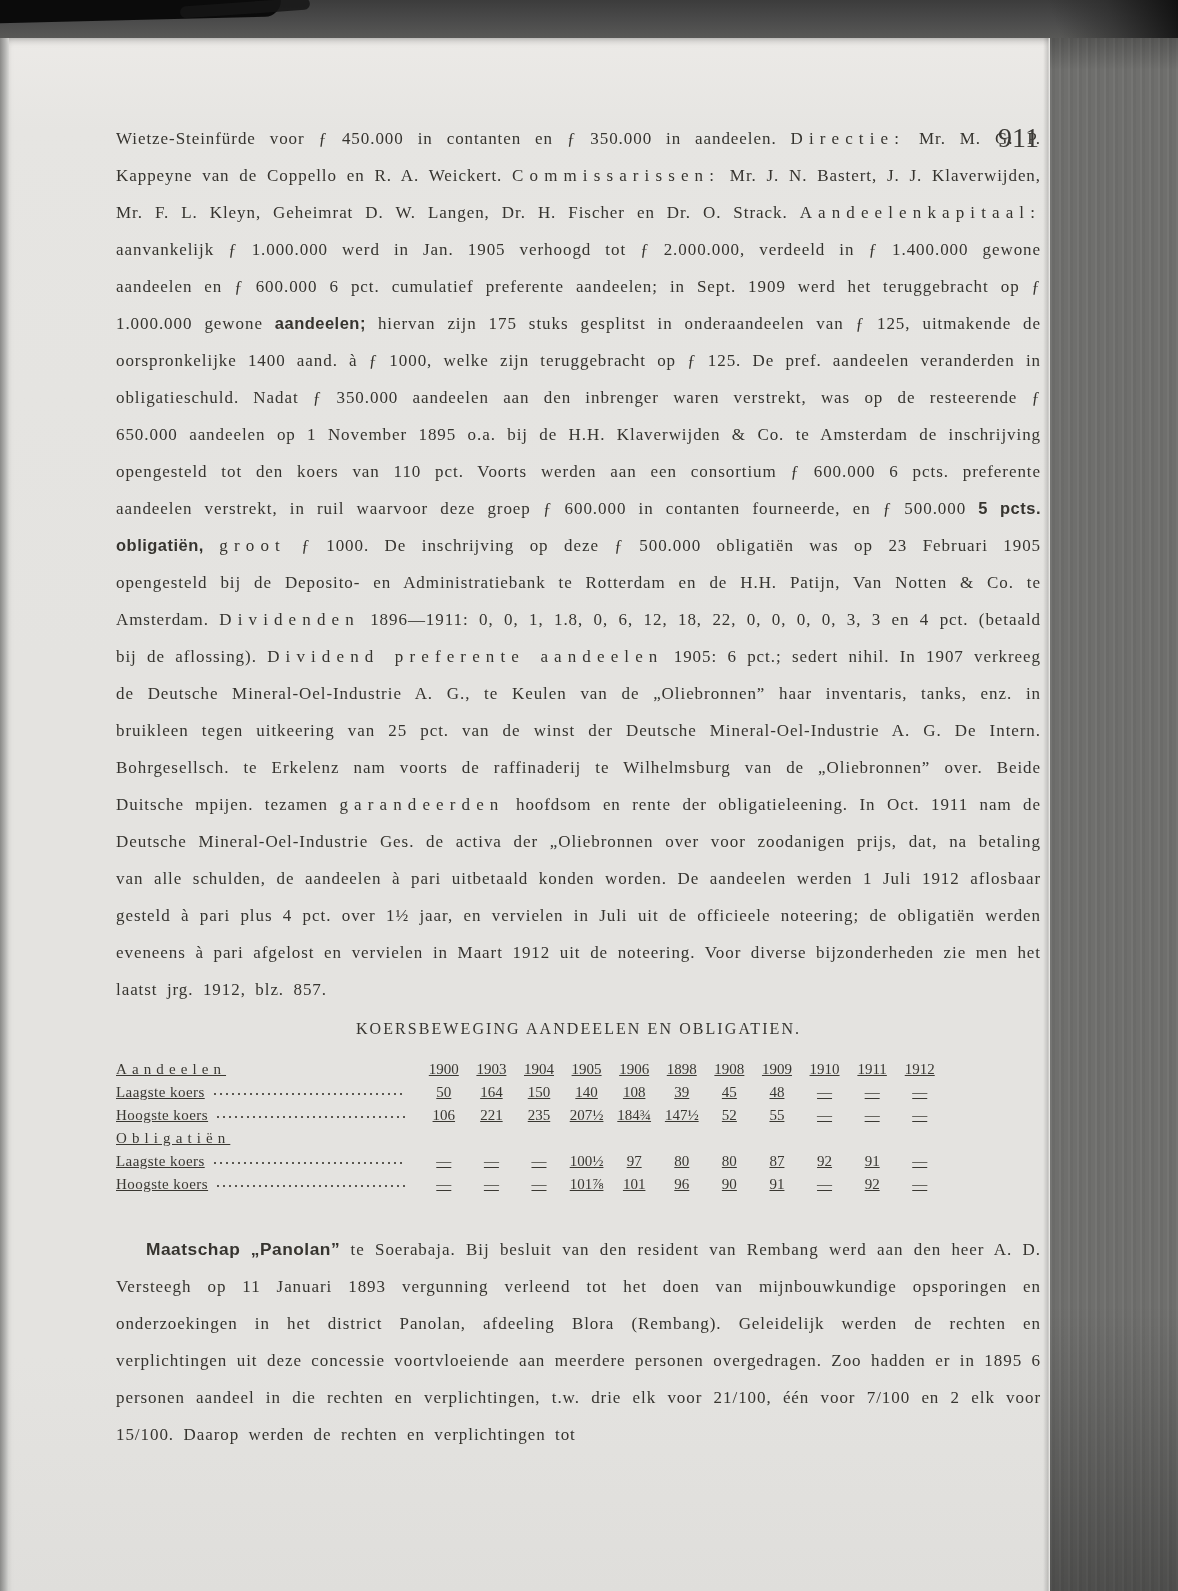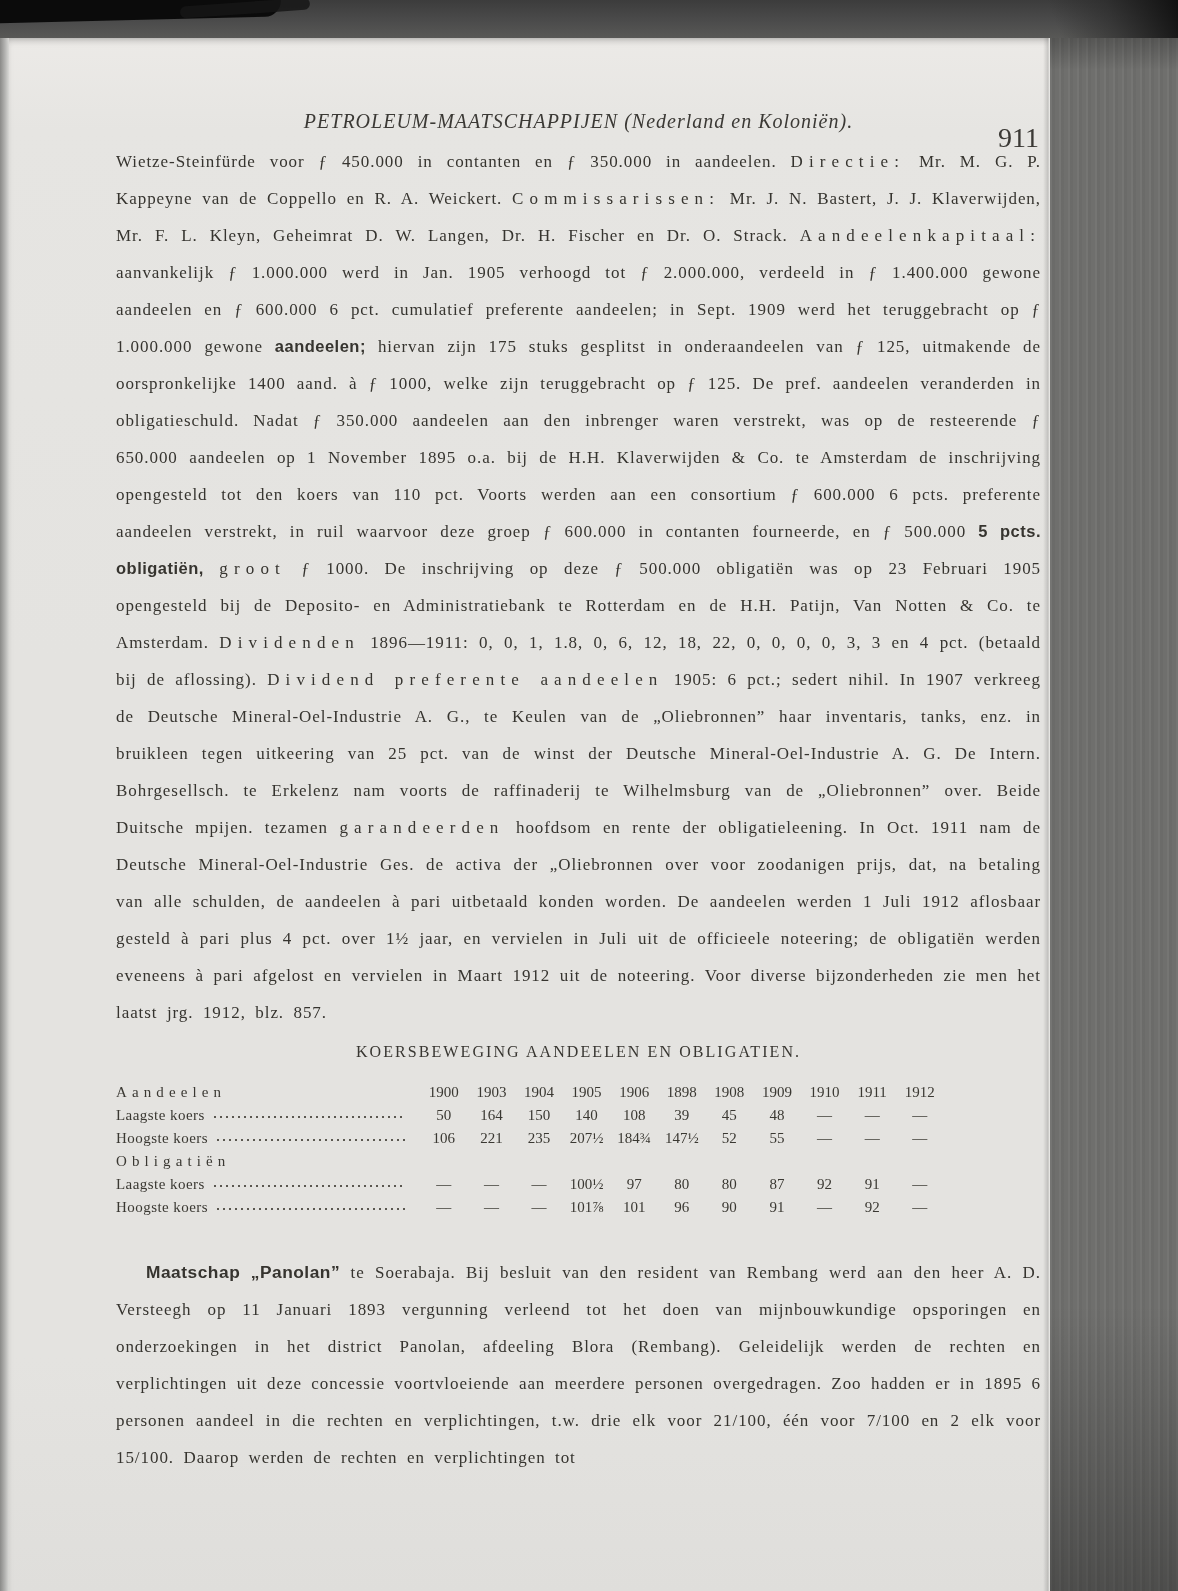--- a/index.html
+++ b/index.html
@@ -46,21 +46,21 @@
   .seg-normal{}
   .seg-spaced{letter-spacing:.36em;}
   .seg-bold{font-family:"Liberation Sans","DejaVu Sans",sans-serif;font-weight:700;
             font-size:.97em;letter-spacing:.03em;}
   .footnote{margin:10px 0 0 0;font-size:15.5px;line-height:25px;text-align:justify;
             text-indent:10px;letter-spacing:.04em;word-spacing:.12em;color:#3a3833;}
 
   
   .tbl{margin-top:12px;}
   .tbl-title{text-align:center;font-size:16px;letter-spacing:.13em;color:#383631;margin-bottom:23px;}
-  .trow{display:flex;align-items:baseline;height:23px;font-size:15px;color:#3a3832;}
+  .trow{display:flex;align-items:baseline;height:23px;font-size:15px;color:#3a3832;text-decoration:underline;}
   .labelbox{flex:0 0 304px;display:flex;align-items:baseline;overflow:hidden;}
   .tlabel{white-space:nowrap;letter-spacing:.03em;}
   .tlabel.seg-spaced{letter-spacing:.34em;}
   .dots{flex:1 1 auto;align-self:flex-end;height:12px;margin:0 14px 3px 8px;
         background-image:radial-gradient(circle at 2px 8px,#5a5750 1.1px,rgba(0,0,0,0) 1.5px);
         background-size:6px 12px;background-repeat:repeat-x;}
   .dots.none{background:none;}
   .tcell{flex:0 0 47.6px;text-align:center;white-space:nowrap;}
 
   
@@ -82,21 +82,20 @@
     <div class="corner-blob2"></div>
     <div class="corner-dark-right"></div>
   </div>
 
   <div class="left-strip"></div>
 
   <div class="page">
     <div class="content">
 
       <div class="page-header">
-        <span class="running-title">PETROLEUM-MAATSCHAPPIJEN (Nederland en Koloniën).</span>
         <span class="page-number">911</span>
       </div>
 
       <p class="bodytext" id="main-paragraph"><span class="seg-normal">Wietze-Steinfürde voor ƒ 450.000 in contanten en ƒ 350.000 in aandeelen. </span><span class="seg-spaced">Directie:</span><span class="seg-normal"> Mr. M. G. P. Kappeyne van de Coppello en R. A. Weickert. </span><span class="seg-spaced">Commissarissen:</span><span class="seg-normal"> Mr. J. N. Bastert, J. J. Klaverwijden, Mr. F. L. Kleyn, Geheimrat D. W. Langen, Dr. H. Fischer en Dr. O. Strack. </span><span class="seg-spaced">Aandeelenkapitaal:</span><span class="seg-normal"> aanvankelijk ƒ 1.000.000 werd in Jan. 1905 verhoogd tot ƒ 2.000.000, verdeeld in ƒ 1.400.000 gewone aandeelen en ƒ 600.000 6 pct. cumulatief preferente aandeelen; in Sept. 1909 werd het teruggebracht op ƒ 1.000.000 gewone </span><span class="seg-bold">aandeelen;</span><span class="seg-normal"> hiervan zijn 175 stuks gesplitst in onderaandeelen van ƒ 125, uitmakende de oorspronkelijke 1400 aand. à ƒ 1000, welke zijn teruggebracht op ƒ 125. De pref. aandeelen veranderden in obligatieschuld. Nadat ƒ 350.000 aandeelen aan den inbrenger waren verstrekt, was op de resteerende ƒ 650.000 aandeelen op 1 November 1895 o.a. bij de H.H. Klaverwijden &amp; Co. te Amsterdam de inschrijving opengesteld tot den koers van 110 pct. Voorts werden aan een consortium ƒ 600.000 6 pcts. preferente aandeelen verstrekt, in ruil waarvoor deze groep ƒ 600.000 in contanten fourneerde, en ƒ 500.000 </span><span class="seg-bold">5 pcts. obligatiën,</span><span class="seg-normal"> </span><span class="seg-spaced">groot</span><span class="seg-normal"> ƒ 1000. De inschrijving op deze ƒ 500.000 obligatiën was op 23 Februari 1905 opengesteld bij de Deposito- en Administratiebank te Rotterdam en de H.H. Patijn, Van Notten &amp; Co. te Amsterdam. </span><span class="seg-spaced">Dividenden</span><span class="seg-normal"> 1896—1911: 0, 0, 1, 1.8, 0, 6, 12, 18, 22, 0, 0, 0, 0, 3, 3 en 4 pct. (betaald bij de aflossing). </span><span class="seg-spaced">Dividend preferente aandeelen</span><span class="seg-normal"> 1905: 6 pct.; sedert nihil. In 1907 verkreeg de Deutsche Mineral-Oel-Industrie A. G., te Keulen van de „Oliebronnen” haar inventaris, tanks, enz. in bruikleen tegen uitkeering van 25 pct. van de winst der Deutsche Mineral-Oel-Industrie A. G. De Intern. Bohrgesellsch. te Erkelenz nam voorts de raffinaderij te Wilhelmsburg van de „Oliebronnen” over. Beide Duitsche mpijen. tezamen </span><span class="seg-spaced">garandeerden</span><span class="seg-normal"> hoofdsom en rente der obligatieleening. In Oct. 1911 nam de Deutsche Mineral-Oel-Industrie Ges. de activa der „Oliebronnen over voor zoodanigen prijs, dat, na betaling van alle schulden, de aandeelen à pari uitbetaald konden worden. De aandeelen werden 1 Juli 1912 aflosbaar gesteld à pari plus 4 pct. over 1½ jaar, en vervielen in Juli uit de officieele noteering; de obligatiën werden eveneens à pari afgelost en vervielen in Maart 1912 uit de noteering. Voor diverse bijzonderheden zie men het laatst jrg. 1912, blz. 857.</span></p>
 
 
       <div class="tbl">
         <div class="tbl-title">KOERSBEWEGING AANDEELEN EN OBLIGATIEN.</div>
         <div id="tbl-rows">
             <div class="trow">

